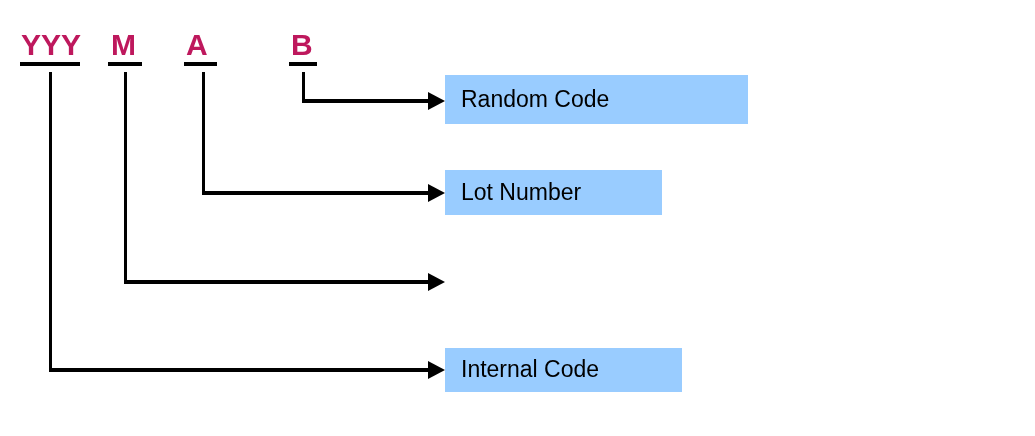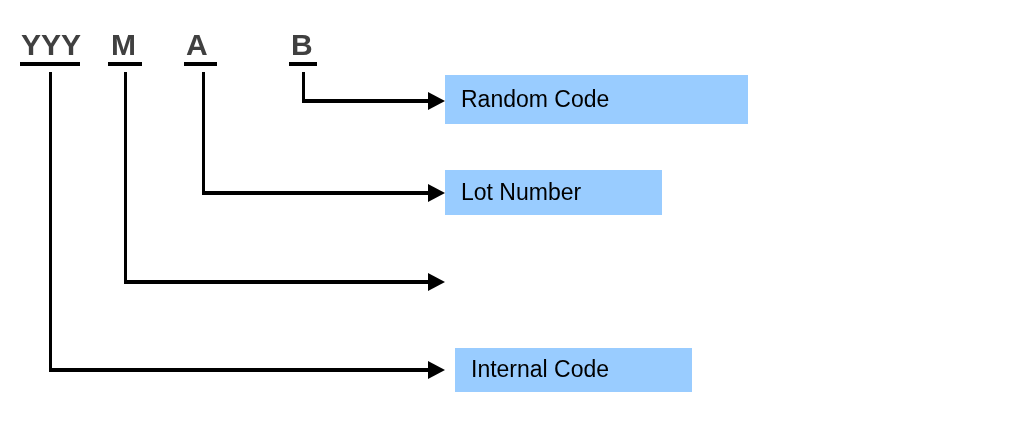--- a/index.html
+++ b/index.html
@@ -15,21 +15,21 @@
     width: 1035px;
     height: 436px;
     background: #ffffff;
     overflow: hidden;
   }
   
   .part-letter {
     position: absolute;
     font-size: 30px;
     font-weight: bold;
-    color: #404040;
+    color: #be185d;
     line-height: 1;
     white-space: nowrap;
     letter-spacing: 0px;
   }
   .part-underline {
     position: absolute;
     height: 4px;
     background: #000000;
   }
   
@@ -103,17 +103,17 @@
 
   <div class="desc-box" style="left:445px; top:75px; width:303px; height:49px;">
     <div class="desc-line">Random Code</div>
   </div>
 
   <div class="desc-box" style="left:445px; top:170px; width:217px; height:45px;">
     <div class="desc-line">Lot Number</div>
   </div>
 
 
-  <div class="desc-box" style="left:445px; top:348px; width:237px; height:44px;margin-left:10px;">
+  <div class="desc-box" style="left:445px; top:348px; width:237px; height:44px;">
     <div class="desc-line">Internal Code</div>
   </div>
 
 </div>
 
 </body></html>

